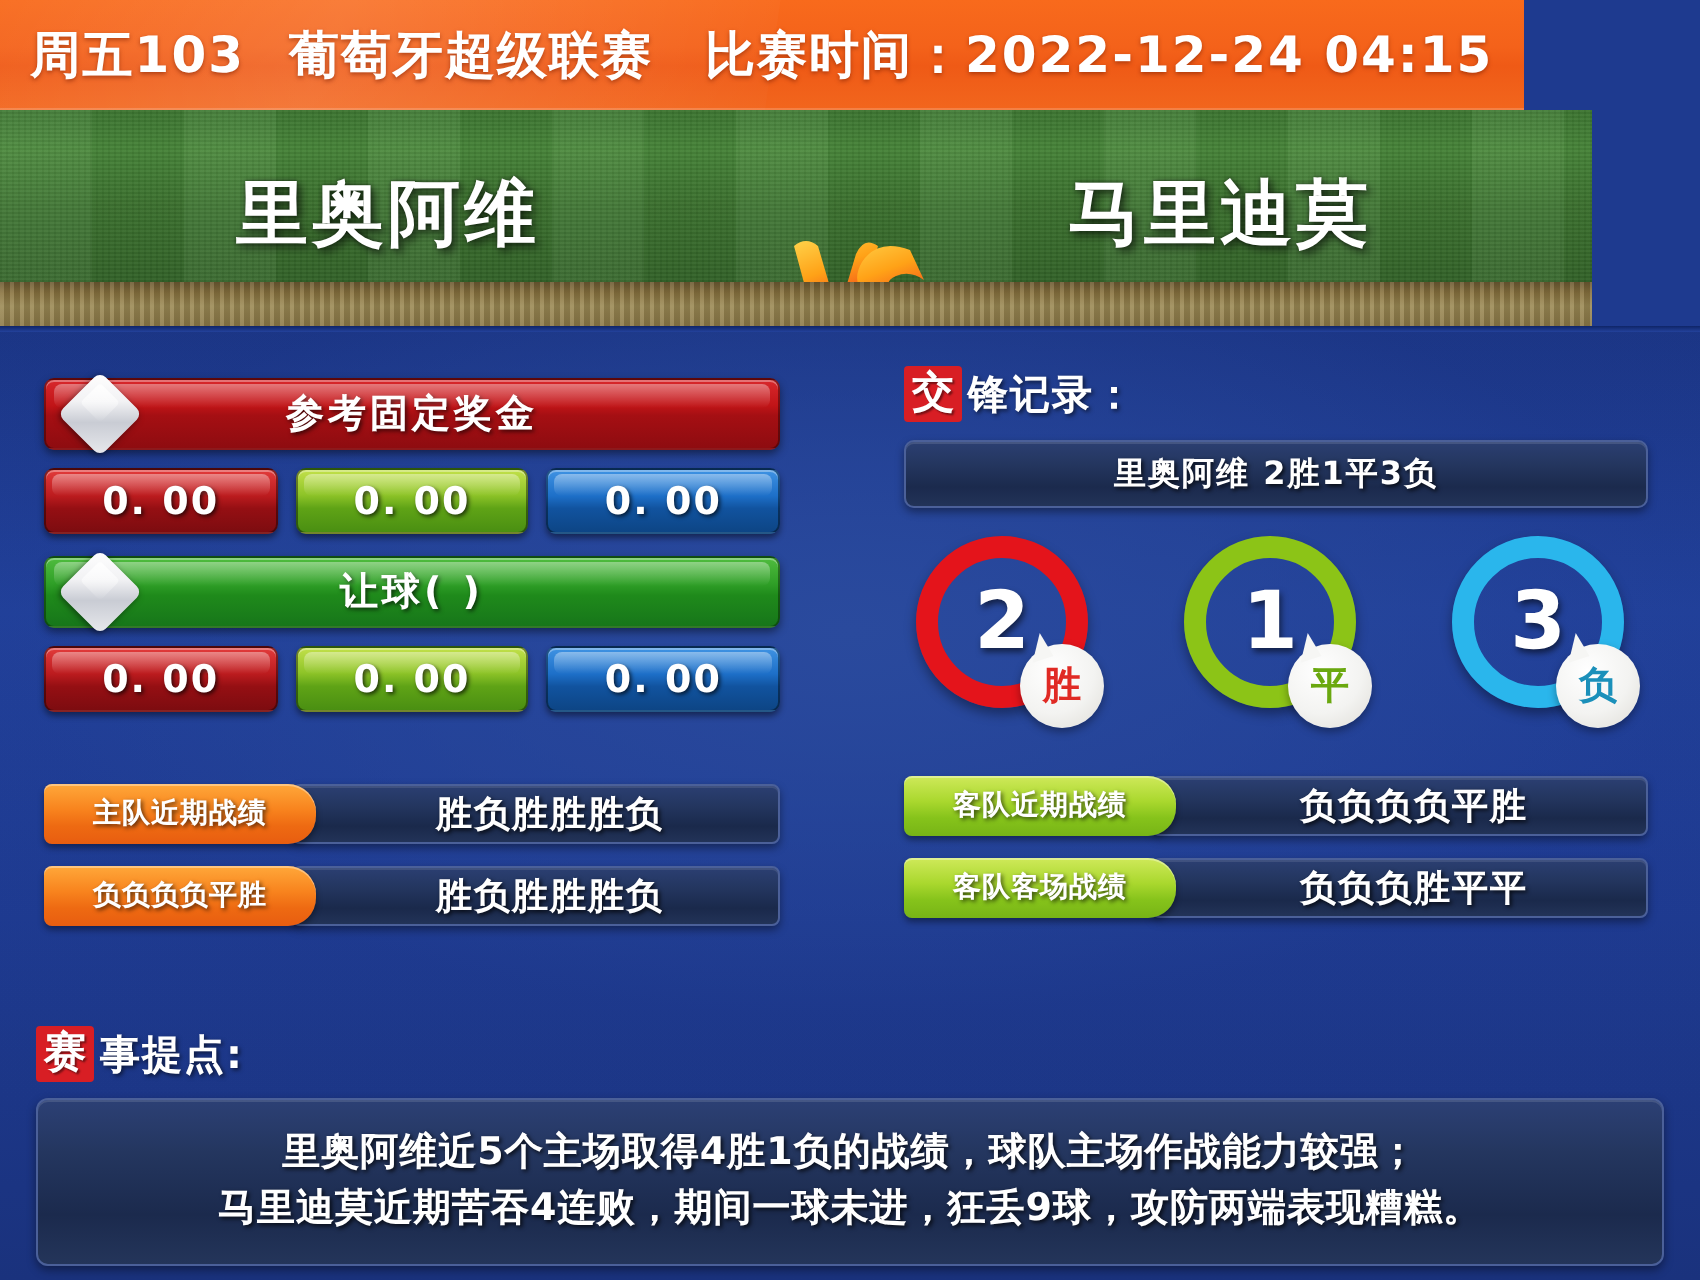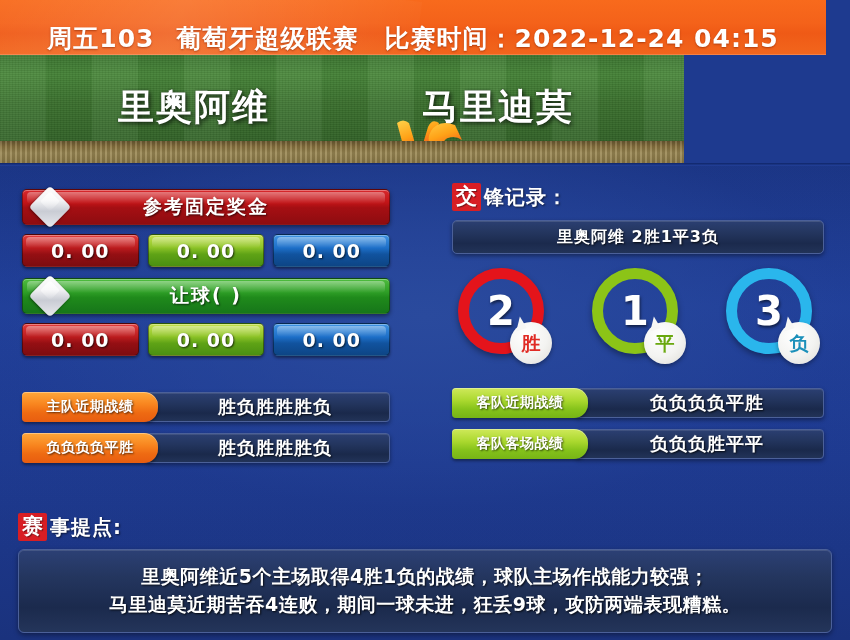--- a/index.html
+++ b/index.html
@@ -6,23 +6,23 @@
   html,body { width:850px; height:640px; }
   body {
     font-family: "DejaVu Sans", "Liberation Sans", sans-serif;
     background:#1e3a8f;
     overflow:hidden;
     position:relative;
   }
 
   
   .header {
-    height:55px; width:826px;
+    height:55px; width:762px;
     background:linear-gradient(180deg,#f86a1c 0%,#f4621a 42%,#ef5a16 60%,#f2661d 100%);
-    display:flex; align-items:flex-end; justify-content:center;
+    display:flex; align-items:center; justify-content:center;
     position:relative; overflow:hidden;
   }
   .header:after{
     content:""; position:absolute; left:0; right:0; bottom:0; height:1px;
     background:rgba(255,255,255,.18);
   }
   .header .sheen{
     position:absolute; left:-10%; top:-60%; width:60%; height:300%;
     background:linear-gradient(105deg,rgba(255,255,255,0) 0%,rgba(255,255,255,.13) 50%,rgba(255,255,255,0) 100%);
     transform:rotate(8deg); pointer-events:none;
@@ -31,21 +31,21 @@
   .hdr-text {
     color:#ffffff; font-size:25px; font-weight:bold; letter-spacing:1px;
     text-shadow:0 1px 2px rgba(120,30,0,.55);
     white-space:nowrap;
   }
   .hdr-gap-sm { display:inline-block; width:22px; }
   .hdr-gap-md { display:inline-block; width:26px; }
 
   
   .banner {
-    height:108px; width:684px; position:relative; overflow:hidden;
+    height:108px; width:796px; position:relative; overflow:hidden;
     background:
       linear-gradient(180deg,#3f7a33 0%,#49883a 18%,#3d7430 45%,#36692b 72%,#2f5e26 100%);
   }
   .banner .stripes{
     position:absolute; inset:0;
     background:repeating-linear-gradient(90deg,
       rgba(255,255,255,.045) 0px, rgba(255,255,255,.045) 46px,
       rgba(0,0,0,.04) 46px, rgba(0,0,0,.04) 92px);
   }
   .banner .noise{

